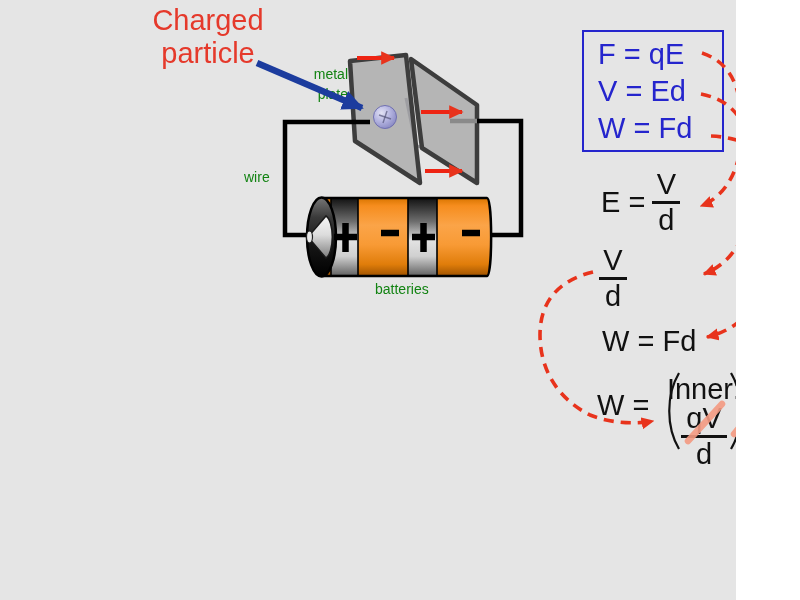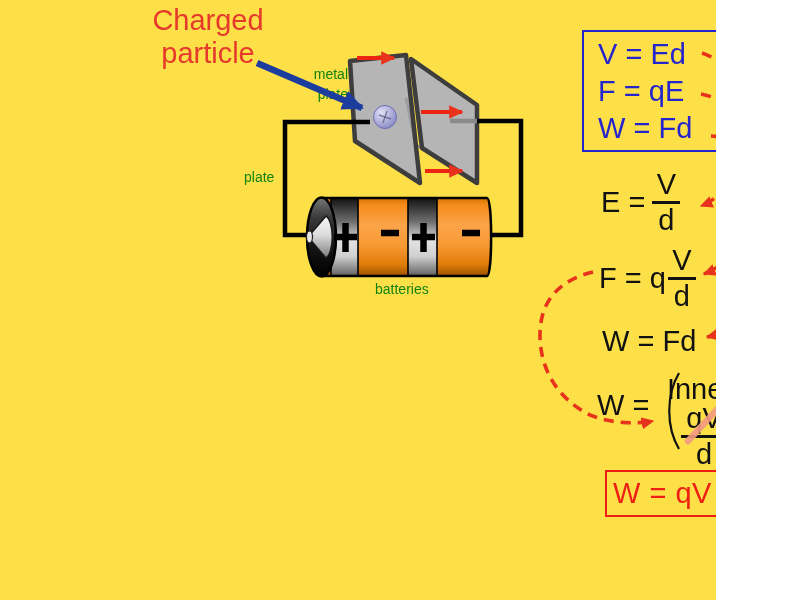--- a/index.html
+++ b/index.html
@@ -1,17 +1,17 @@
 <!DOCTYPE html>
 <html><head>
 <meta charset="utf-8">
 <style>
   html,body{margin:0;padding:0;background:#fff;}
-  .stage{position:relative;width:716px;height:600px;background:#fde047;overflow:hidden;
-         font-family:"Liberation Sans", sans-serif;}
+  .stage{position:relative;width:716px;height:600px;background:#e5e5e5;overflow:hidden;
+         font-family:"Liberation Sans", sans-serif;padding-left:20px;}
   .stage *{box-sizing:border-box;}
   .lbl{position:absolute;white-space:pre-line;}
   .lbl-red{color:#e5392b;font-size:29px;line-height:33px;}
   .lbl-green{color:#128312;font-weight:normal;font-size:14px;line-height:20px;}
   .diagram-svg{position:absolute;left:0;top:0;z-index:5;pointer-events:none;}
   .txt{z-index:1;}
   .eq{position:absolute;color:#111;font-size:29px;line-height:29px;z-index:1;}
   .eq-flex{display:flex;align-items:center;}
   .frac{display:inline-flex;flex-direction:column;align-items:center;}
   .frac .bar{height:2.5px;background:#111;width:100%;margin:2px 0;}
@@ -29,62 +29,58 @@
 
 <div class="stage">
 
   <div class="lbl lbl-red txt" style="left:140px;top:4px;width:136px;text-align:center;">Charged
 particle</div>
 
 
   <div class="lbl lbl-green txt" style="left:296px;top:64px;width:52px;text-align:right;">metal
 plate</div>
 
-  <div class="lbl lbl-green txt" style="left:244px;top:167px;">plate</div>
+  <div class="lbl lbl-green txt" style="left:244px;top:167px;">wire</div>
 
   <div class="lbl lbl-green txt" style="left:375px;top:279px;text-align:center;">batteries</div>
 
   <div class="blue-box">
+    <span class="beq">F = qE</span>
     <span class="beq">V = Ed</span>
-    <span class="beq">F = qE</span>
     <span class="beq">W = Fd</span>
   </div>
 
   <div class="eq eq-flex" style="left:601px;top:170px;gap:7px;">
     <span>E =</span>
     <span class="frac">
       <span>V</span>
       <span class="bar" style="min-width:28px;"></span>
       <span>d</span>
     </span>
   </div>
 
   <div class="eq eq-flex" style="left:599px;top:246px;gap:2px;">
-    <span>F = q</span>
     <span class="frac">
       <span>V</span>
       <span class="bar" style="min-width:28px;"></span>
       <span>d</span>
     </span>
   </div>
 
   <div class="eq" style="left:602px;top:327px;">W = Fd</div>
 
   <span class="eq" style="left:597px;top:391px;">W =</span>
   <span class="eq frac" style="left:681px;top:375px;width:46px;">
 Inner:
     <span>qV</span>
     <span class="bar" style="min-width:44px;"></span>
     <span>d</span>
   </span>
   <span class="eq" style="left:743px;top:392px;">d</span>
 
-  <div class="red-box">
-    <span class="req">W = qV</span>
-  </div>
 
   <svg class="diagram-svg" width="800" height="600" viewBox="0 0 800 600">
     <defs>
       <linearGradient id="bodyg" x1="0" y1="0" x2="0" y2="1">
         <stop offset="0" stop-color="#d97500"></stop>
           <stop offset="0.1" stop-color="#f68d1e"></stop>
         <stop offset="0.35" stop-color="#fba448"></stop>
           <stop offset="0.6" stop-color="#f89a35"></stop>
         <stop offset="0.85" stop-color="#e07d0a"></stop>
           <stop offset="1" stop-color="#9f5300"></stop>

